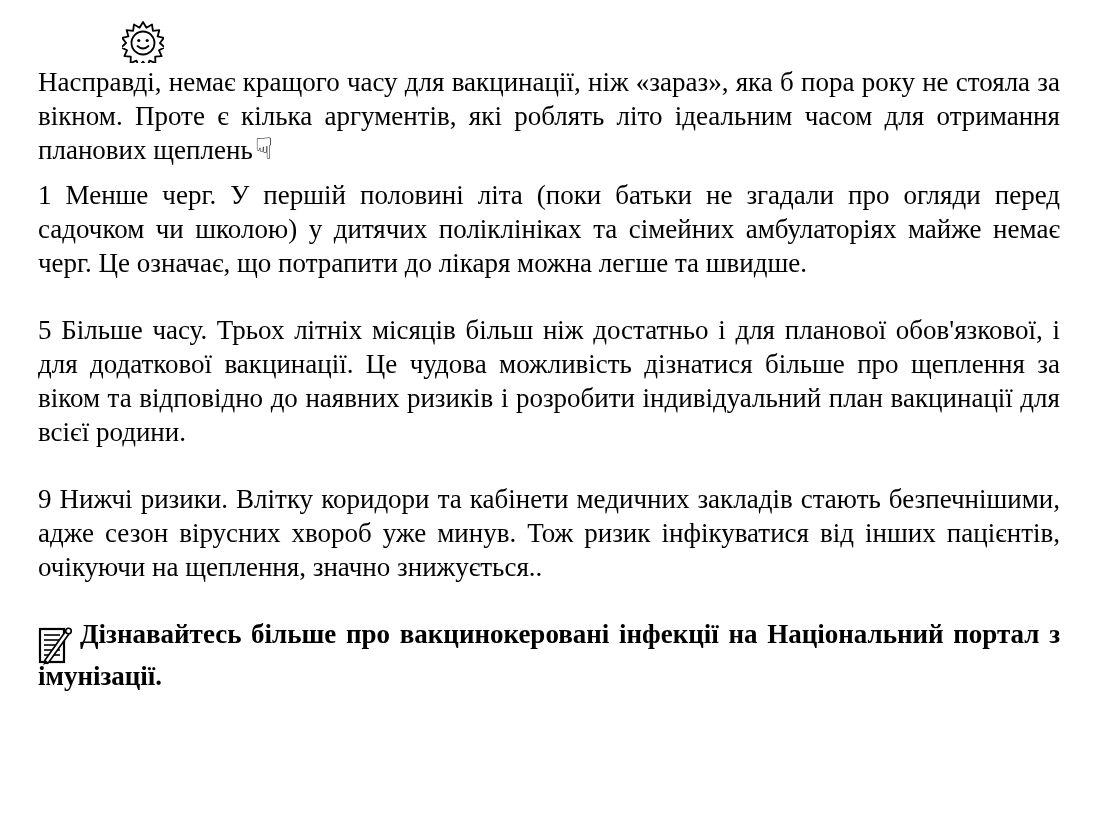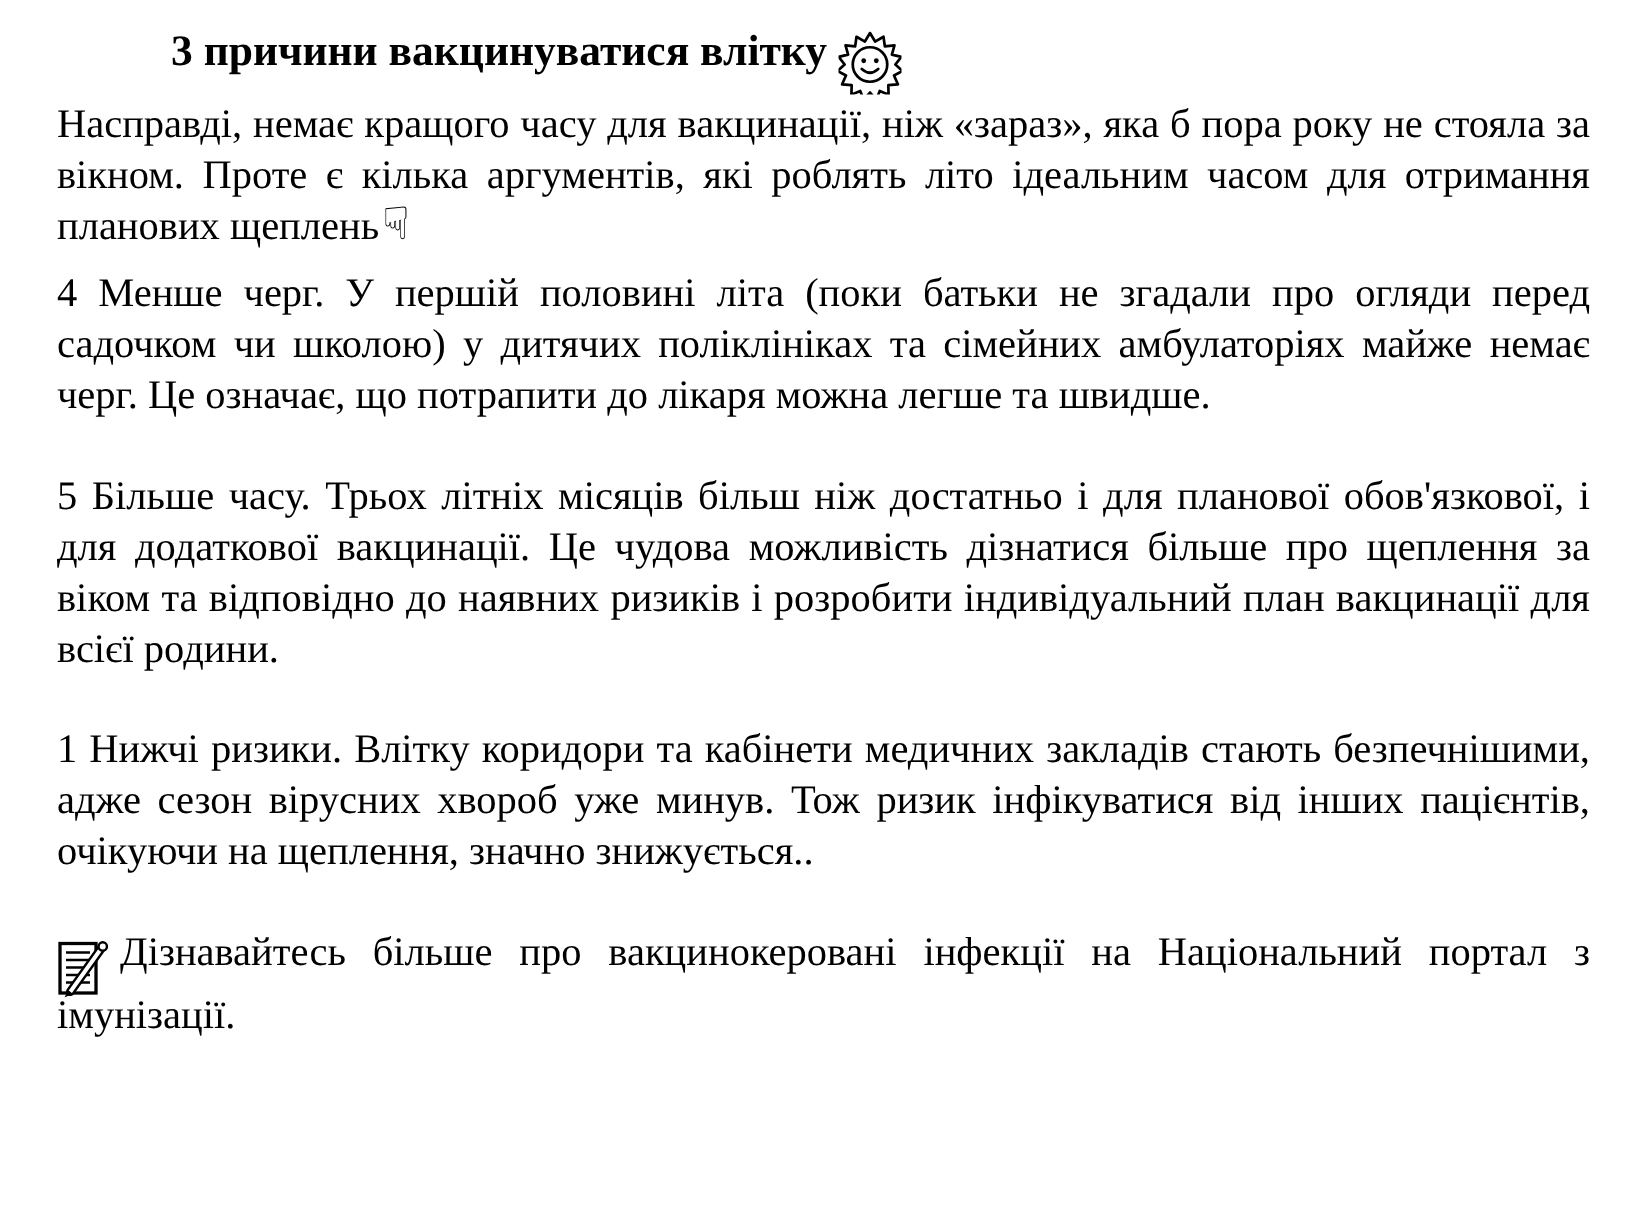--- a/index.html
+++ b/index.html
@@ -33,20 +33,21 @@
     font-size: 27px;
     line-height: 34px;
     text-align: justify;
     margin: 0 0 33px 0;
   }
   p.body-par.intro {
     margin-bottom: 11px;
   }
   p.body-par:last-child {
     margin-bottom: 0;
+    font-weight: bold;
   }
   .hand-glyph {
     font-family: "DejaVu Sans", sans-serif;
     font-size: 30px;
     line-height: 0;
   }
   .hand-glyph.down {
     margin-left: 2px;
   }
   .hand-glyph.right {
@@ -55,37 +56,37 @@
   .memo-svg {
     vertical-align: -8px;
     margin-right: 8px;
   }
 </style>
 </head>
 <body>
 
 <div class="page">
 
-  <h1 class="doc-title"><span>3 причини вакцинуватися влітку</span><span class="sun-svg"><svg width="42" height="42" viewBox="0 0 42 42" style="vertical-align:top;">
+  <h1 class="doc-title"><span class="sun-svg"><svg width="42" height="42" viewBox="0 0 42 42" style="vertical-align:top;">
         <g fill="#ffffff" stroke="#000000" stroke-width="1.8" stroke-linejoin="round">
           <polygon points="21,1 24.4,6.7 30,3.5 30.9,9.9 37.3,9.2 35.6,15.4 41.9,16.9 37.9,22 42.7,26.3 37,29.3 39.6,35.2 33.2,35.7 33.4,42.1 27.5,39.6 25.2,45.6 21,40.7 16.8,45.6 14.5,39.6 8.6,42.1 8.8,35.7 2.4,35.2 5,29.3 -0.7,26.3 4.1,22 0.1,16.9 6.4,15.4 4.7,9.2 11.1,9.9 12,3.5 17.6,6.7"></polygon>
           <circle cx="21" cy="22" r="11.5"></circle>
         </g>
         <circle cx="16.8" cy="19.5" r="1.6" fill="#000000"></circle>
         <circle cx="25.2" cy="19.5" r="1.6" fill="#000000"></circle>
         <path d="M 15.5 25 Q 21 30 26.5 25" fill="none" stroke="#000000" stroke-width="1.8" stroke-linecap="round"></path>
       </svg></span></h1>
 
   <p class="body-par intro"><span>Насправді, немає кращого часу для вакцинації, ніж «зараз», яка б пора року не стояла за вікном. Проте є кілька аргументів, які роблять літо ідеальним часом для отримання планових щеплень</span><span class="hand-glyph down">☟</span></p>
 
-  <p class="body-par"><span>4 Менше черг. У першій половині літа (поки батьки не згадали про огляди перед садочком чи школою) у дитячих поліклініках та сімейних амбулаторіях майже немає черг. Це означає, що потрапити до лікаря можна легше та швидше.</span></p>
+  <p class="body-par"><span>1 Менше черг. У першій половині літа (поки батьки не згадали про огляди перед садочком чи школою) у дитячих поліклініках та сімейних амбулаторіях майже немає черг. Це означає, що потрапити до лікаря можна легше та швидше.</span></p>
 
   <p class="body-par"><span>5 Більше часу. Трьох літніх місяців більш ніж достатньо і для планової обов'язкової, і для додаткової вакцинації. Це чудова можливість дізнатися більше про щеплення за віком та відповідно до наявних ризиків і розробити індивідуальний план вакцинації для всієї родини.</span></p>
 
-  <p class="body-par"><span>1 Нижчі ризики. Влітку коридори та кабінети медичних закладів стають безпечнішими, адже сезон вірусних хвороб уже минув. Тож ризик інфікуватися від інших пацієнтів, очікуючи на щеплення, значно знижується..</span></p>
+  <p class="body-par"><span>9 Нижчі ризики. Влітку коридори та кабінети медичних закладів стають безпечнішими, адже сезон вірусних хвороб уже минув. Тож ризик інфікуватися від інших пацієнтів, очікуючи на щеплення, значно знижується..</span></p>
 
 
   <p class="body-par"><span class="memo-svg"><svg width="34" height="40" viewBox="0 0 34 40" style="vertical-align:top;">
         <rect x="2" y="4" width="24" height="33" fill="#ffffff" stroke="#000000" stroke-width="2.2"></rect>
         <g stroke="#000000" stroke-width="1.6">
           <line x1="6" y1="10" x2="22" y2="10"></line>
           <line x1="6" y1="15" x2="22" y2="15"></line>
           <line x1="6" y1="20" x2="22" y2="20"></line>
           <line x1="6" y1="25" x2="22" y2="25"></line>
           <line x1="6" y1="30" x2="22" y2="30"></line>

